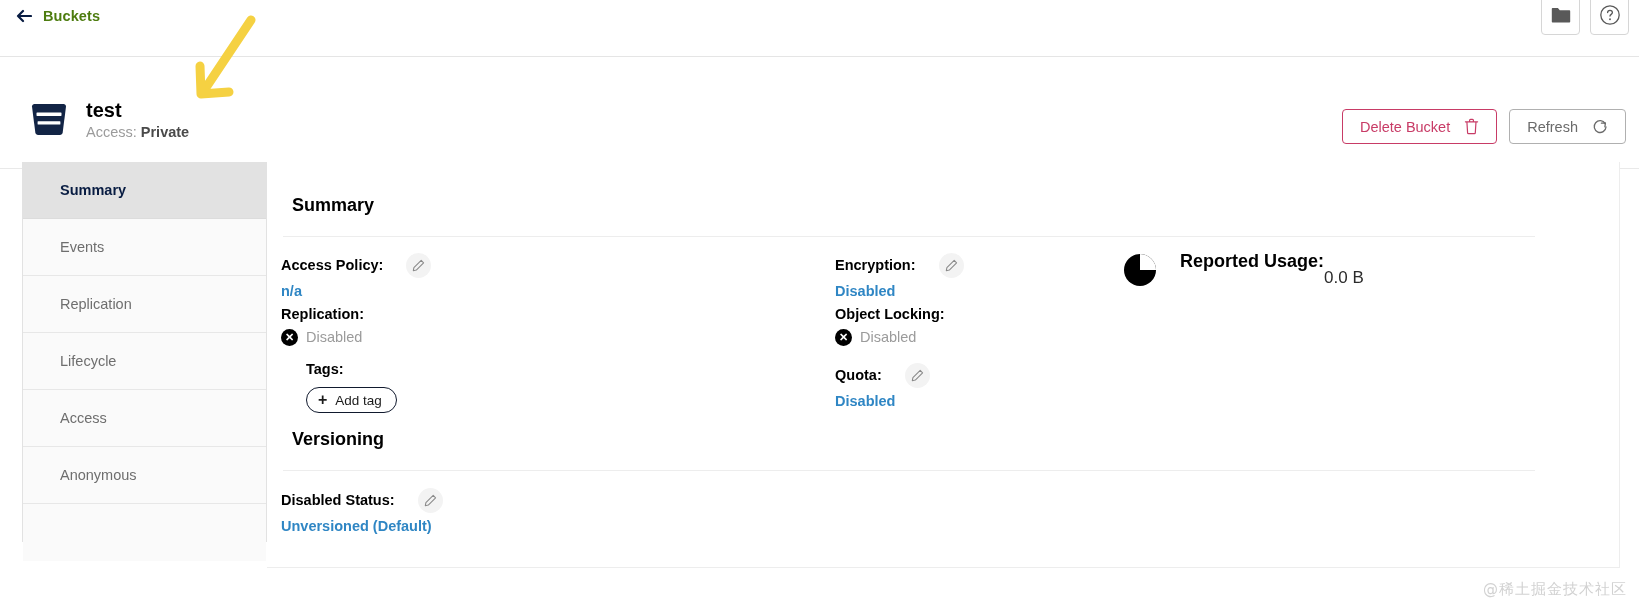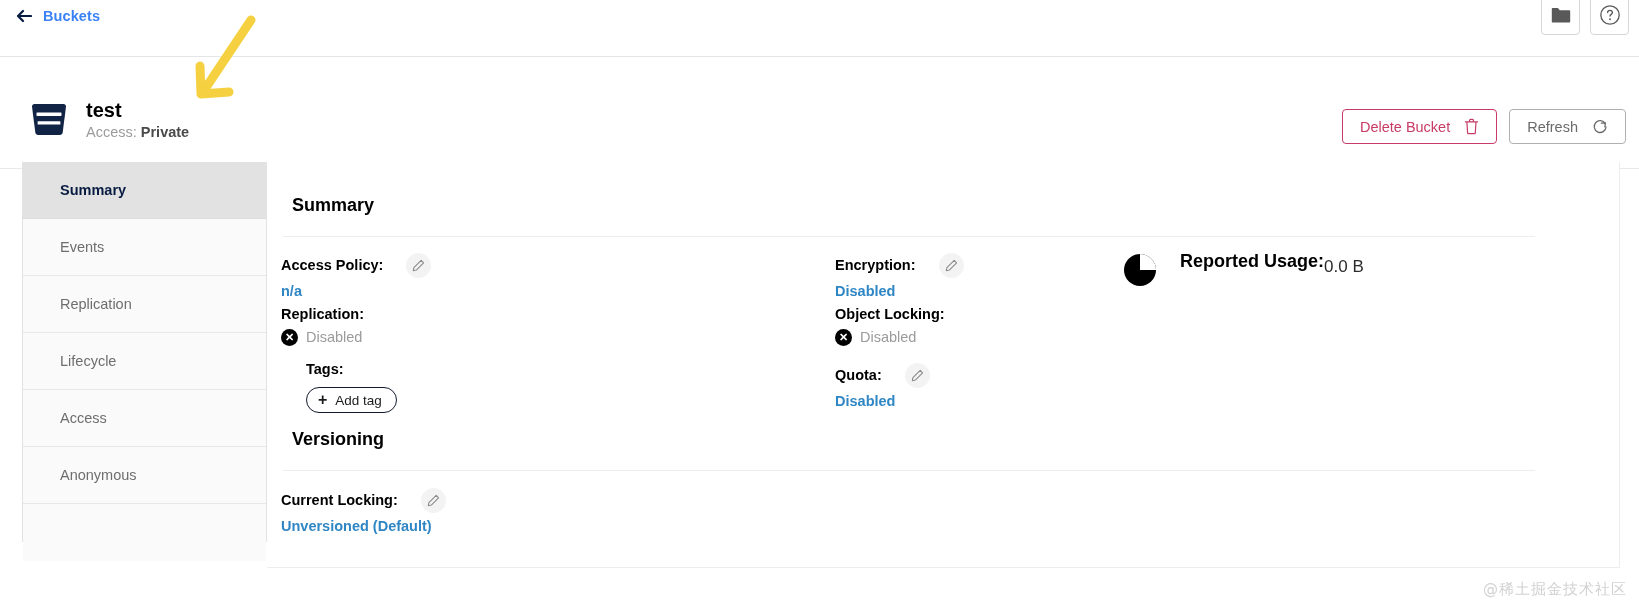--- a/index.html
+++ b/index.html
@@ -18,21 +18,21 @@
   }
   .back-link {
     position: absolute; left: 16px; top: 2px;
     display: flex; align-items: center; gap: 11px;
     height: 28px; cursor: pointer;
   }
   .back-arrow {
     width: 16px; height: 14px; display: block; color: #081c42;
   }
   .back-label {
-    font-size: 14.5px; font-weight: bold; color: #3b82f6; letter-spacing: .1px;
+    font-size: 14.5px; font-weight: bold; color: #4d7c0f; letter-spacing: .1px;
   }
   .topbar-actions {
     position: absolute; right: 10px; top: -5px;
     display: flex; gap: 10px; align-items: flex-start;
   }
   .icon-btn {
     width: 39px; height: 40px;
     border: 1px solid #d6d6d6; border-radius: 4px; background: #fff;
     display: flex; align-items: center; justify-content: center;
     cursor: pointer;
@@ -142,21 +142,21 @@
   .add-tag .plus { font-size: 16px; font-weight: bold; line-height: 1; }
 
   
   .usage {
     position: absolute; left: 856px; top: 88px;
     display: flex; align-items: flex-start; gap: 23px;
   }
   .usage-pie { width: 34px; height: 34px; display: block; margin-top: 3px; }
   .usage-text { display: flex; flex-direction: row; }
   .usage-title { font-size: 18px; font-weight: bold; color: #000; line-height: 23px; }
-  .usage-value { font-size: 17px; color: #2b2b2b; line-height: 24px; margin-top: 5px; }
+  .usage-value { font-size: 17px; color: #2b2b2b; line-height: 24px; margin-top: 16px; }
 
   
   .anno-arrow { position: absolute; left: 183px; top: 14px; pointer-events: none; }
 
   .watermark {
     position: absolute; right: 12px; bottom: 6px;
     font-size: 15px; color: #d2d2d2; letter-spacing: 1px;
     font-family: "DejaVu Sans", sans-serif;
   }
 </style>
@@ -350,21 +350,21 @@
         <span class="usage-title">Reported Usage:</span>
         <span class="usage-value">0.0 B</span>
       </span>
     </div>
 
     <div class="section-title sect-versioning">Versioning</div>
     <div class="divider div-versioning"></div>
 
     <div class="field f-currentstat">
       <div class="field-label">
-        <span>Current Locking:</span>
+        <span>Disabled Status:</span>
         <span class="pencil">
           <span>
             <svg width="13" height="13" viewBox="0 0 13 13" fill="none">
               <path d="M9.2 1.4l2.4 2.4-7.3 7.3-3 .6.6-3 7.3-7.3z" stroke="#8a8a8a" stroke-width="1.05" stroke-linejoin="round"></path>
             </svg>
           </span>
         </span>
       </div>
       <div class="field-value">
         <span class="val-link">Unversioned (Default)</span>

